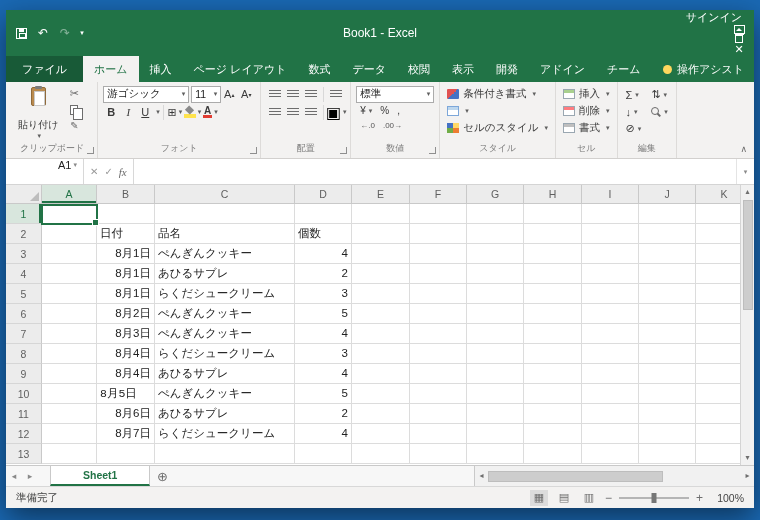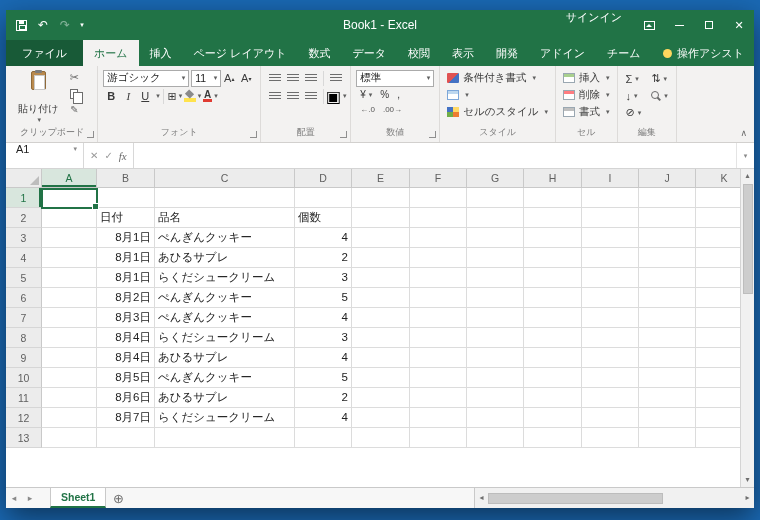--- a/index.html
+++ b/index.html
@@ -12,21 +12,21 @@
   
   .titlebar { flex:0 0 30px; background:#217346; position:relative; display:flex; align-items:center; color:#fff; }
   .qat { display:flex; align-items:center; padding:0 4px; z-index:2; }
   .qbtn { width:22px; height:22px; display:flex; align-items:center; justify-content:center; font-size:12px; color:#fff; }
   .qbtn.dim { opacity:.45; }
   .qbtn.qsm { width:12px; font-size:7px; }
   .icon-floppy { width:11px; height:11px; border:1px solid #fff; position:relative; display:inline-block; }
   .icon-floppy::before { content:''; position:absolute; top:0; left:2px; width:5px; height:3px; background:#fff; }
   .icon-floppy::after  { content:''; position:absolute; bottom:0; left:2px; width:5px; height:3px; border:1px solid #fff; }
   .tb-title { position:absolute; left:0; right:0; top:50%; transform:translateY(-50%); text-align:center; font-size:12px; color:#fff; pointer-events:none; }
-  .tb-right { margin-left:auto; display:flex; align-items:flex-start; height:100%; z-index:2; }
+  .tb-right { margin-left:auto; display:flex; align-items:flex-end; height:100%; z-index:2;flex-direction:column; }
   .signin { font-size:11px; padding:0 12px; }
   .wbtn { width:30px; height:100%; display:flex; align-items:center; justify-content:center; font-size:11px; color:#fff; }
   .icon-ribbonopts { width:11px; height:9px; border:1px solid #fff; position:relative; display:inline-block; }
   .icon-ribbonopts::after { content:''; position:absolute; left:50%; top:2px; transform:translateX(-50%);
     border-left:3px solid transparent; border-right:3px solid transparent; border-bottom:3px solid #fff; }
   .icon-min { width:9px; height:1px; background:#fff; display:inline-block; }
   .icon-max { width:8px; height:8px; border:1px solid #fff; display:inline-block; }
 
   
   .tabrow { flex:0 0 26px; background:#217346; display:flex; align-items:stretch; color:#fff; font-size:11px; }
@@ -87,21 +87,21 @@
   .icon-format { width:12px; height:10px; border:1px solid #9aa7b1; background:linear-gradient(to bottom,#bfbfbf 0 3px,#fff 3px); display:inline-block; }
   .editgrid { display:grid; grid-template-columns:auto auto; column-gap:10px; row-gap:2px; padding:2px 3px; align-content:start; }
   .ebtn { height:15px; display:flex; align-items:center; gap:1px; font-size:11px; color:#3b3b3b; }
   .icon-mag { width:10px; height:10px; position:relative; display:inline-block; }
   .icon-mag::before { content:''; position:absolute; left:0; top:0; width:6px; height:6px; border:1.5px solid #6a6a6a; border-radius:50%; }
   .icon-mag::after { content:''; position:absolute; left:6px; top:7px; width:4px; height:1.5px; background:#6a6a6a; transform:rotate(45deg); }
   .rcollapse { position:absolute; right:7px; bottom:4px; font-size:9px; color:#6a6a6a; }
 
   
   .fbar { flex:0 0 25px; background:#fff; border-bottom:1px solid #d4d4d4; display:flex; align-items:stretch; }
-  .namebox { width:78px; border-right:1px solid #d8d8d8; display:flex; align-items:center; justify-content:space-between;
+  .namebox { width:78px; border-right:1px solid #d8d8d8; display:flex; align-items:center; justify-content:flex-end;
              font-size:11px; color:#222; padding:0 6px 13px 10px; }
   .namebox .caret { color:#8a8a8a; }
   .fxbtns { display:flex; align-items:center; border-right:1px solid #d8d8d8; padding:0 6px; gap:6px; }
   .fxb { font-size:10px; color:#9a9a9a; }
   .fxb.fx { font-family:"Liberation Serif",serif; font-style:italic; font-size:11px; color:#6a6a6a; }
   .fxinput { flex:1; background:#fff; }
   .fbexpand { width:18px; border-left:1px solid #e4e4e4; display:flex; align-items:center; justify-content:center; font-size:7px; color:#8a8a8a; }
 
   
   .gridwrap { flex:1; display:flex; min-height:0; background:#fff; }
@@ -123,21 +123,21 @@
   .selbox::after { content:''; position:absolute; right:-3px; bottom:-3px; width:5px; height:5px; background:#217346; border:1px solid #fff; }
 
   .vscroll { flex:0 0 14px; background:#f1f1f1; border-left:1px solid #d4d4d4; display:flex; flex-direction:column; align-items:center; }
   .sarrow { font-size:8px; color:#6e6e6e; line-height:14px; }
   .vthumb { width:10px; height:110px; background:#cdcdcd; border:1px solid #bdbdbd; margin-top:1px; }
   .vfill { flex:1; }
 
   
   .sheetbar { flex:0 0 21px; background:#f7f7f7; border-top:1px solid #c9c9c9; display:flex; align-items:stretch; font-size:10.5px; }
   .navarr { width:16px; display:flex; align-items:center; justify-content:center; color:#8a8a8a; font-size:9px; }
-  .sheettab { background:#fff; color:#217346; font-weight:bold; padding:0 10px; display:flex; align-items:center;
+  .sheettab { background:#fff; color:#217346; font-weight:bold; padding:0 32px; display:flex; align-items:center;
               border-left:1px solid #c9c9c9; border-right:1px solid #c9c9c9; border-bottom:2px solid #217346; margin-left:12px; }
   .addsheet { width:24px; display:flex; align-items:center; justify-content:center; font-size:13px; color:#6e6e6e; }
   .hscroll { margin-left:auto; width:280px; background:#f1f1f1; border-left:1px solid #c9c9c9; display:flex; align-items:center; }
   .hscroll .sarrow { width:13px; text-align:center; }
   .hthumb { width:175px; height:11px; background:#cdcdcd; border:1px solid #bdbdbd; }
   .hfill { flex:1; }
 
   
   .statusbar { flex:0 0 22px; background:#f3f2f1; border-top:1px solid #d8d8d8; display:flex; align-items:center;
                font-size:10.5px; color:#444; padding:0 10px; }
@@ -517,21 +517,21 @@
             <div class="cell" style="width: 57px;"></div>
             <div class="cell" style="width: 57px;"></div>
             <div class="cell" style="width: 58px;"></div>
             <div class="cell" style="width: 57px;"></div>
             <div class="cell" style="width: 57px;"></div>
             <div class="cell" style="width: 57px;"></div>
           </div>
           <div class="grow">
             <div class="rowhdr" style="width: 36px;">10</div>
             <div class="cell" style="width: 55px;"></div>
-            <div class="cell" style="width: 58px; text-align: right;">8月5日</div>
+            <div class="cell" style="width: 58px; text-align: left; font-family: Liberation Mono, monospace;">8月5日</div>
             <div class="cell" style="width: 140px; text-align: left;">ぺんぎんクッキー</div>
             <div class="cell" style="width: 57px; text-align: right;">5</div>
             <div class="cell" style="width: 58px;"></div>
             <div class="cell" style="width: 57px;"></div>
             <div class="cell" style="width: 57px;"></div>
             <div class="cell" style="width: 58px;"></div>
             <div class="cell" style="width: 57px;"></div>
             <div class="cell" style="width: 57px;"></div>
             <div class="cell" style="width: 57px;"></div>
           </div>
@@ -595,14 +595,28 @@
     </div>
     <span class="addsheet">⊕</span>
     <div class="hscroll">
       <span class="sarrow">◂</span>
       <div class="hthumb"></div>
       <div class="hfill"></div>
       <span class="sarrow">▸</span>
     </div>
   </div>
 
+  <div class="statusbar">
+    <span>準備完了</span>
+    <div class="sright">
+      <span class="vbtn active">▦</span>
+      <span class="vbtn">▤</span>
+      <span class="vbtn">▥</span>
+      <span class="zminus">−</span>
+      <div class="ztrack">
+        <div class="zthumb"></div>
+      </div>
+      <span class="zplus">+</span>
+      <span class="zlevel">100%</span>
+    </div>
+  </div>
 
 </div>
 
 </body></html>

